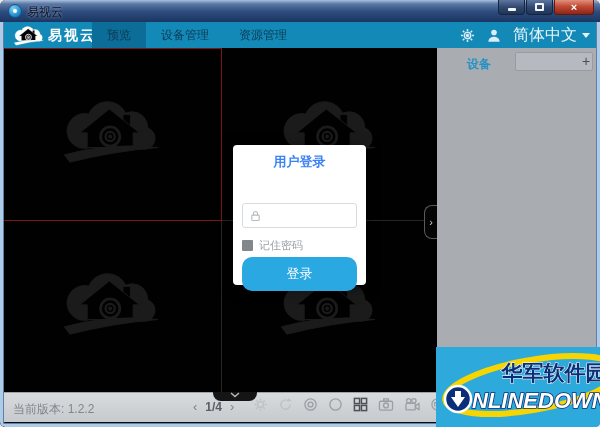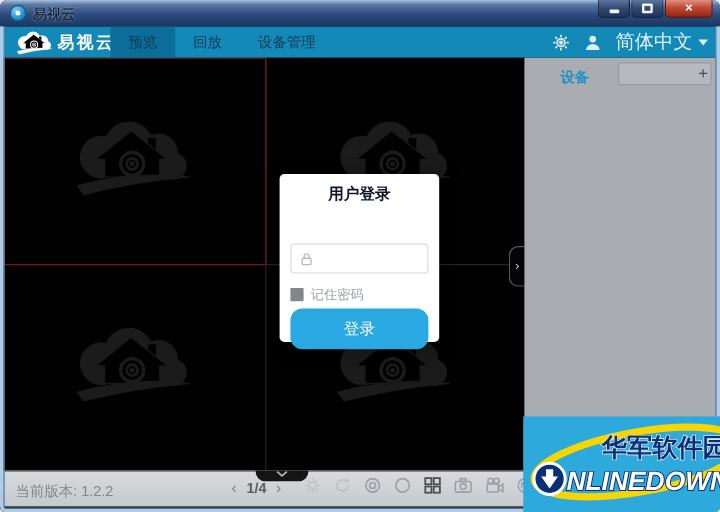--- a/index.html
+++ b/index.html
@@ -52,21 +52,21 @@
   .panel { position:absolute; left:437px; top:48px; width:160px; height:374px; background:#a9adb2; z-index:2; }
   .panel-title { position:absolute; left:30px; top:8px; color:#2592c4; font-size:12px; font-weight:bold; }
   .dev-search { position:absolute; left:78px; top:4px; width:78px; height:19px; background:#b6bac0;
     border:1px solid #989ca1; border-radius:2px; font-size:11px; color:#444; padding:0 16px 0 4px; }
   .add-btn { position:absolute; left:142px; top:5px; width:14px; height:17px; color:#4a4e53; font-size:14px;
     line-height:17px; text-align:center; cursor:pointer; background:transparent; border:none; }
 
   
   .dialog { position:absolute; left:233px; top:145px; width:133px; height:140px; background:#fff; border-radius:4px;
     box-shadow:0 3px 14px rgba(0,0,0,.55); z-index:10; }
-  .dlg-title { position:absolute; left:0; top:8px; width:133px; text-align:center; color:#0f172a; font-size:13px; font-weight:bold; }
+  .dlg-title { position:absolute; left:0; top:8px; width:133px; text-align:center; color:#3b82f6; font-size:13px; font-weight:bold; }
   .field { position:absolute; left:9px; width:115px; height:25px; border:1px solid #d9dcdf; border-radius:3px; background:#fff; }
   .f-user { top:27px; } .f-pass { top:58px; }
   .field .f-ico { position:absolute; left:6px; top:5px; color:#b7bcc2; }
   .field input { position:absolute; left:25px; top:1px; width:86px; height:21px; border:none; outline:none;
     font-size:12px; color:#222; font-family:"Liberation Sans",sans-serif; background:transparent; }
   .remember { position:absolute; left:9px; top:93px; display:flex; align-items:center; gap:6px; cursor:pointer; }
   .chk { width:11px; height:11px; background:#82878c; border-radius:1px; }
   .remember span { font-size:11px; color:#9aa0a6; }
   .login-btn { position:absolute; left:9px; top:112px; width:115px; height:34px; background:#2aa8e1; border:none;
     border-radius:10px; color:#fff; font-size:13px; cursor:pointer; font-family:Liberation Serif, serif; }
@@ -132,22 +132,22 @@
   </div>
 
   <div class="nav">
     <svg class="brand-logo" width="34" height="23" viewBox="0 0 120 80">
       <style>.bgfill{fill:#1389b8}</style>
       <use href="#cloudlogo" fill="currentColor" stroke="currentColor"></use>
     </svg>
     <div class="brand-name">易视云</div>
     <div class="tabs">
       <div class="tab active">预览</div>
-      <div class="tab">回放</div>
       <div class="tab">设备管理</div>
+      <div class="tab">资源管理</div>
     </div>
     <div class="nav-right">
       <span class="nav-ico">
         <svg width="15" height="15" viewBox="0 0 16 16" fill="none" stroke="currentColor" stroke-width="1.6">
           <circle cx="8" cy="8" r="3.4"></circle>
             <circle cx="8" cy="8" r="1" fill="currentColor"></circle>
           <path d="M8 1v2.2 M8 12.8V15 M1 8h2.2 M12.8 8H15 M3 3l1.6 1.6 M11.4 11.4L13 13 M13 3l-1.6 1.6 M4.6 11.4L3 13"></path>
         </svg>
       </span>
       <span class="nav-ico">

